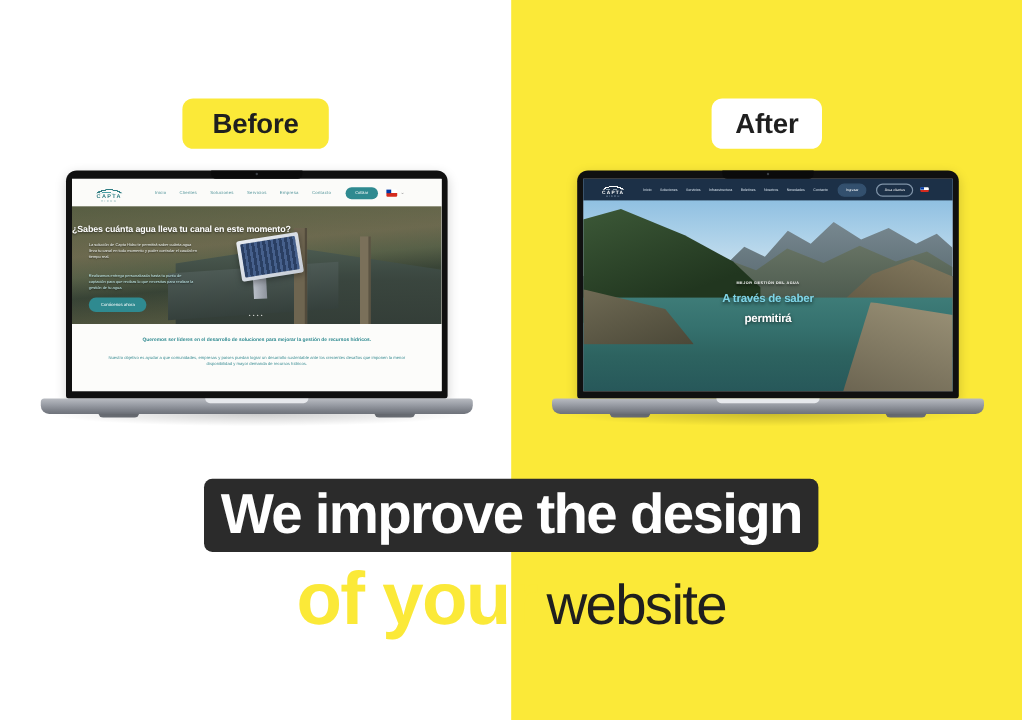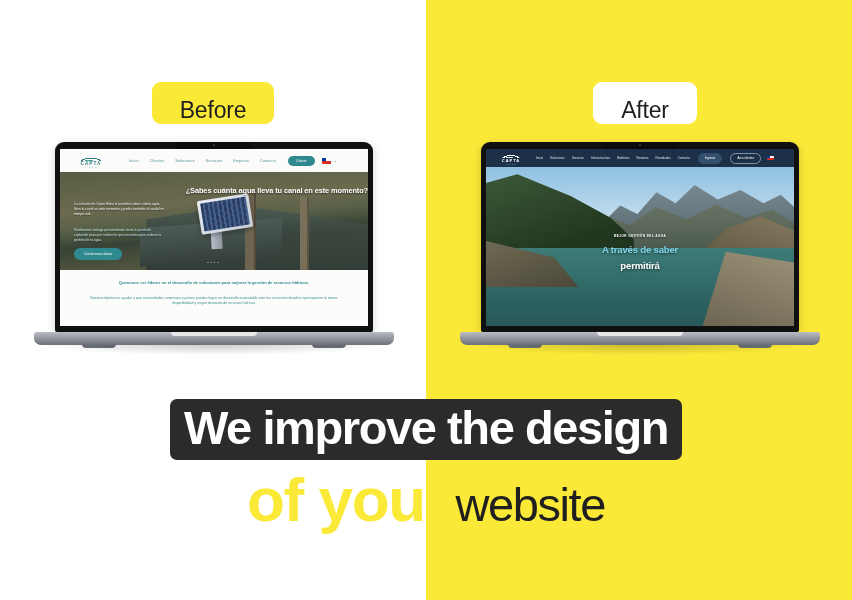--- a/index.html
+++ b/index.html
@@ -21,35 +21,35 @@
   }
   .bg-right {
     position: absolute; left: 426px; top: 0;
     width: 426px; height: 600px;
     background: #fbe938;
   }
 
   
   .badge {
     position: absolute;
-    display: flex; align-items: flex-end; justify-content: center;
+    display: flex; align-items: center; justify-content: center;
     border-radius: 9px;
-    font-weight: normal;
+    font-weight: bold;
     letter-spacing: -0.2px;
     color: #1f1f1f;
   }
   .badge-before {
     left: 152px; top: 82px;
     width: 122px; height: 42px;
     background: #fbe938;
     font-size: 23px;
   }
   .badge-after {
     left: 593px; top: 82px;
-    width: 104px; height: 42px;
+    width: 92px; height: 42px;
     background: #ffffff;
     font-size: 23px;
   }
 
   
   .laptop { position: absolute; }
   .laptop-left  { left: 34px;  top: 142px; width: 360px; }
   .laptop-right { left: 460px; top: 142px; width: 360px; }
 
   .lid {
@@ -159,21 +159,21 @@
     transform: skewY(-4deg);
   }
   .b-post {
     position:absolute; width: 11px; top: 18%; bottom: 0; background:#6e6550;
     box-shadow: inset -2px 0 0 rgba(0,0,0,.25);
   }
   .b-post.p1 { left: 60%; }
   .b-post.p2 { left: 78%; top: 26%; width: 9px; background:#7a705a; }
   .b-hero-h {
     position: absolute; left: 0; right: 0; top: 14px;
-    text-align: right;
+    text-align: left;
     font-size: 7.4px; font-weight: bold; color: #fff;
     text-shadow: 0 1px 2px rgba(0,0,0,.6);
     letter-spacing: -.1px;
   }
   .b-hero-p {
     position: absolute; left: 14px; top: 30px; width: 92px;
     font-size: 3.3px; line-height: 1.55; color: #eef2f1;
     text-shadow: 0 1px 1px rgba(0,0,0,.55);
   }
   .b-hero-p2 {

